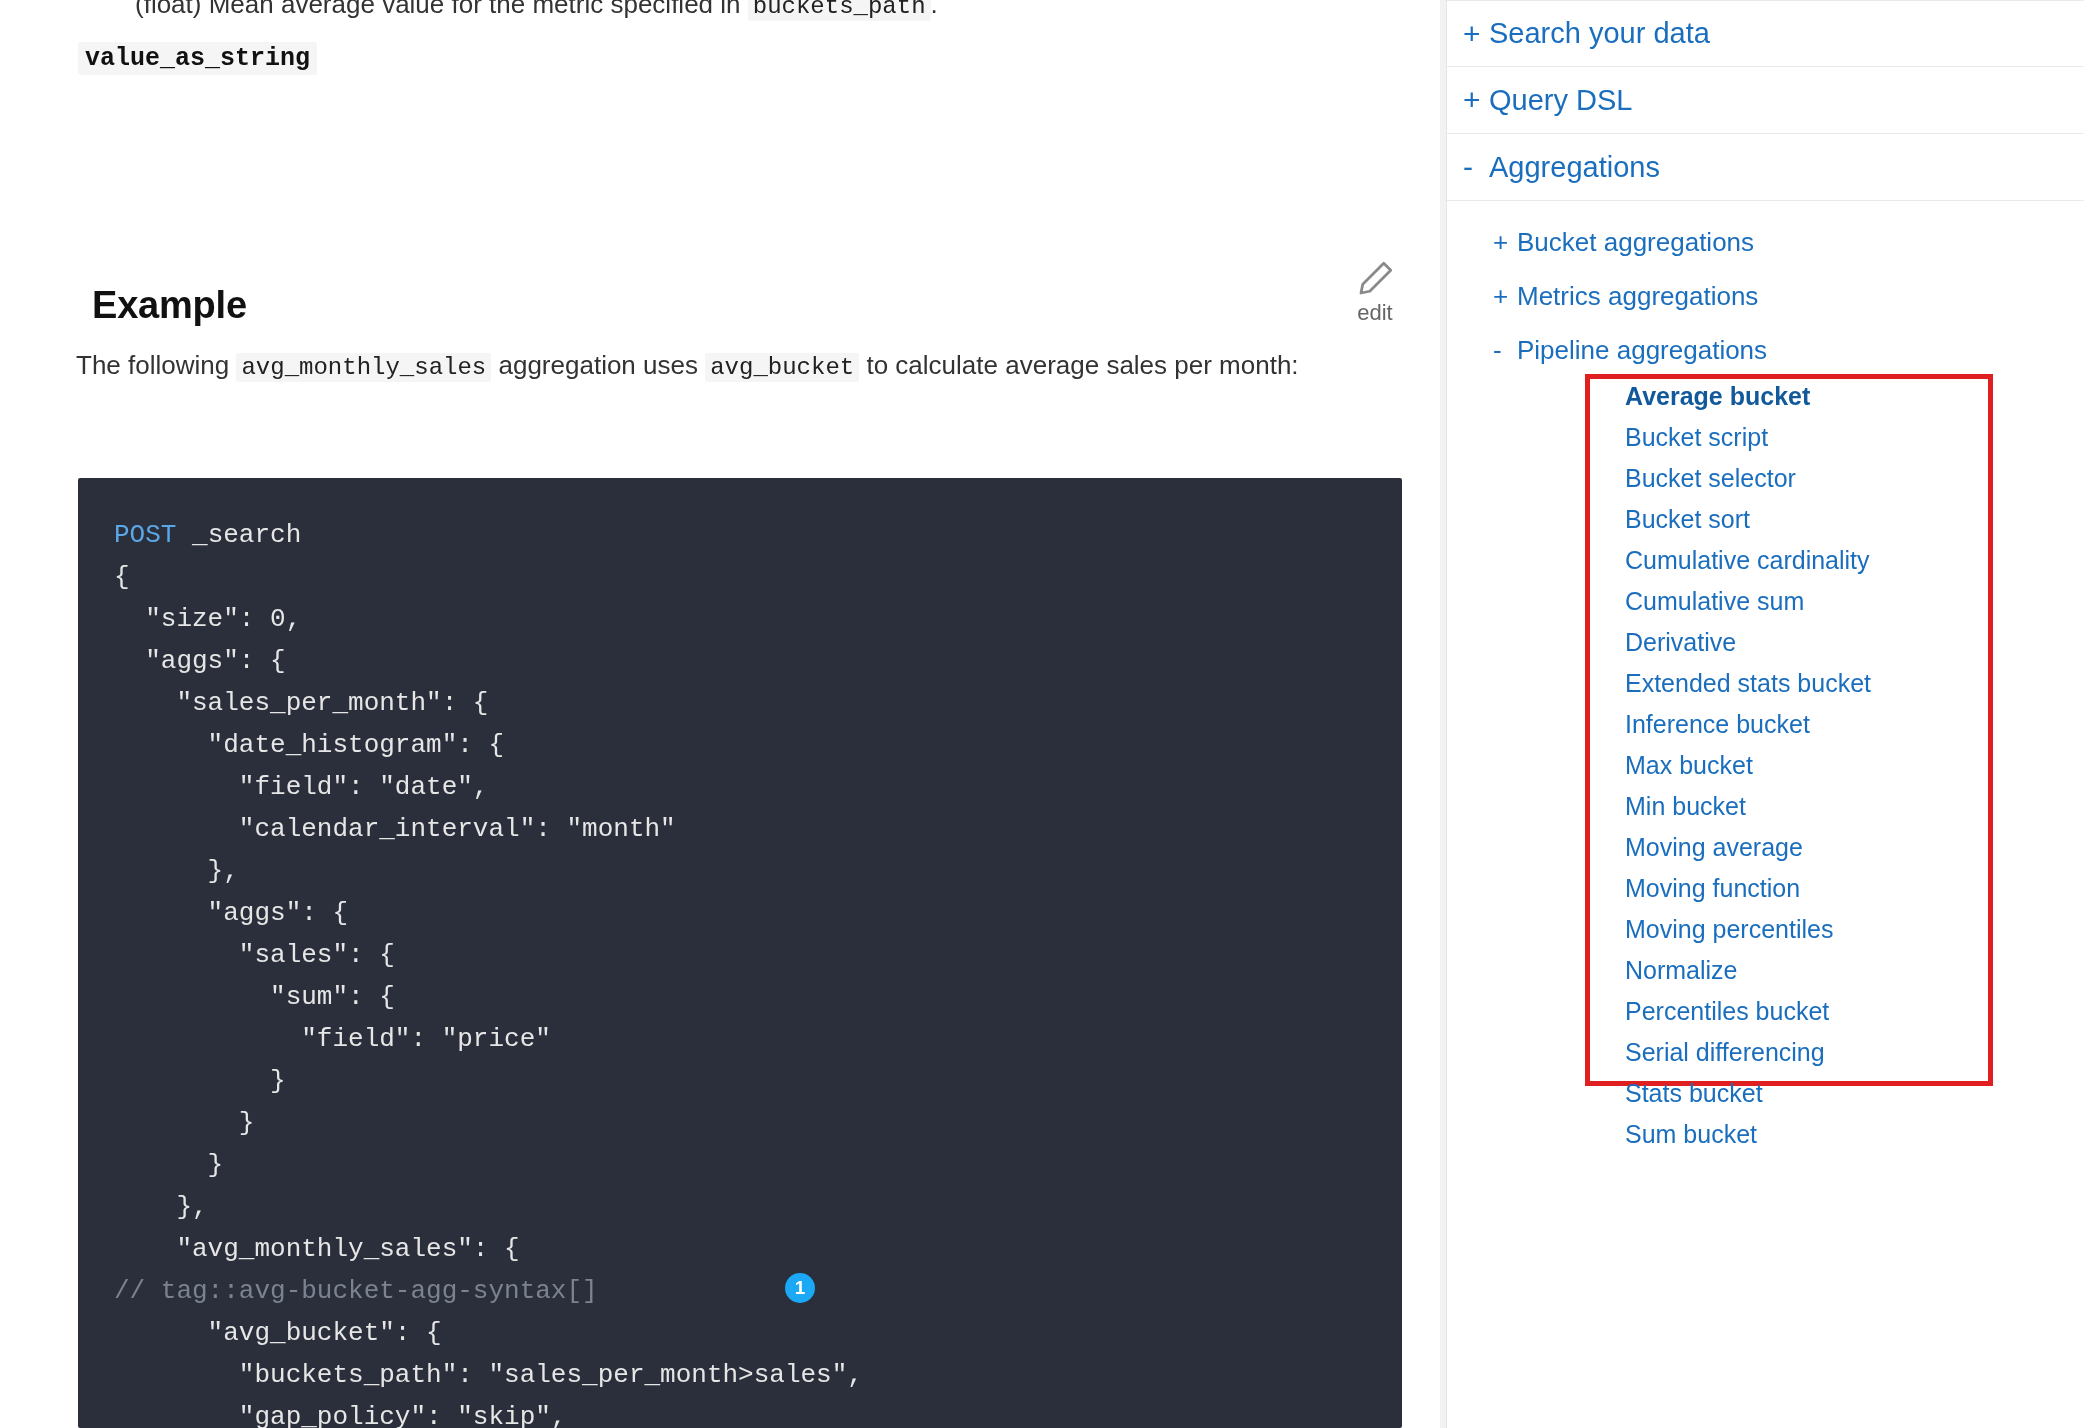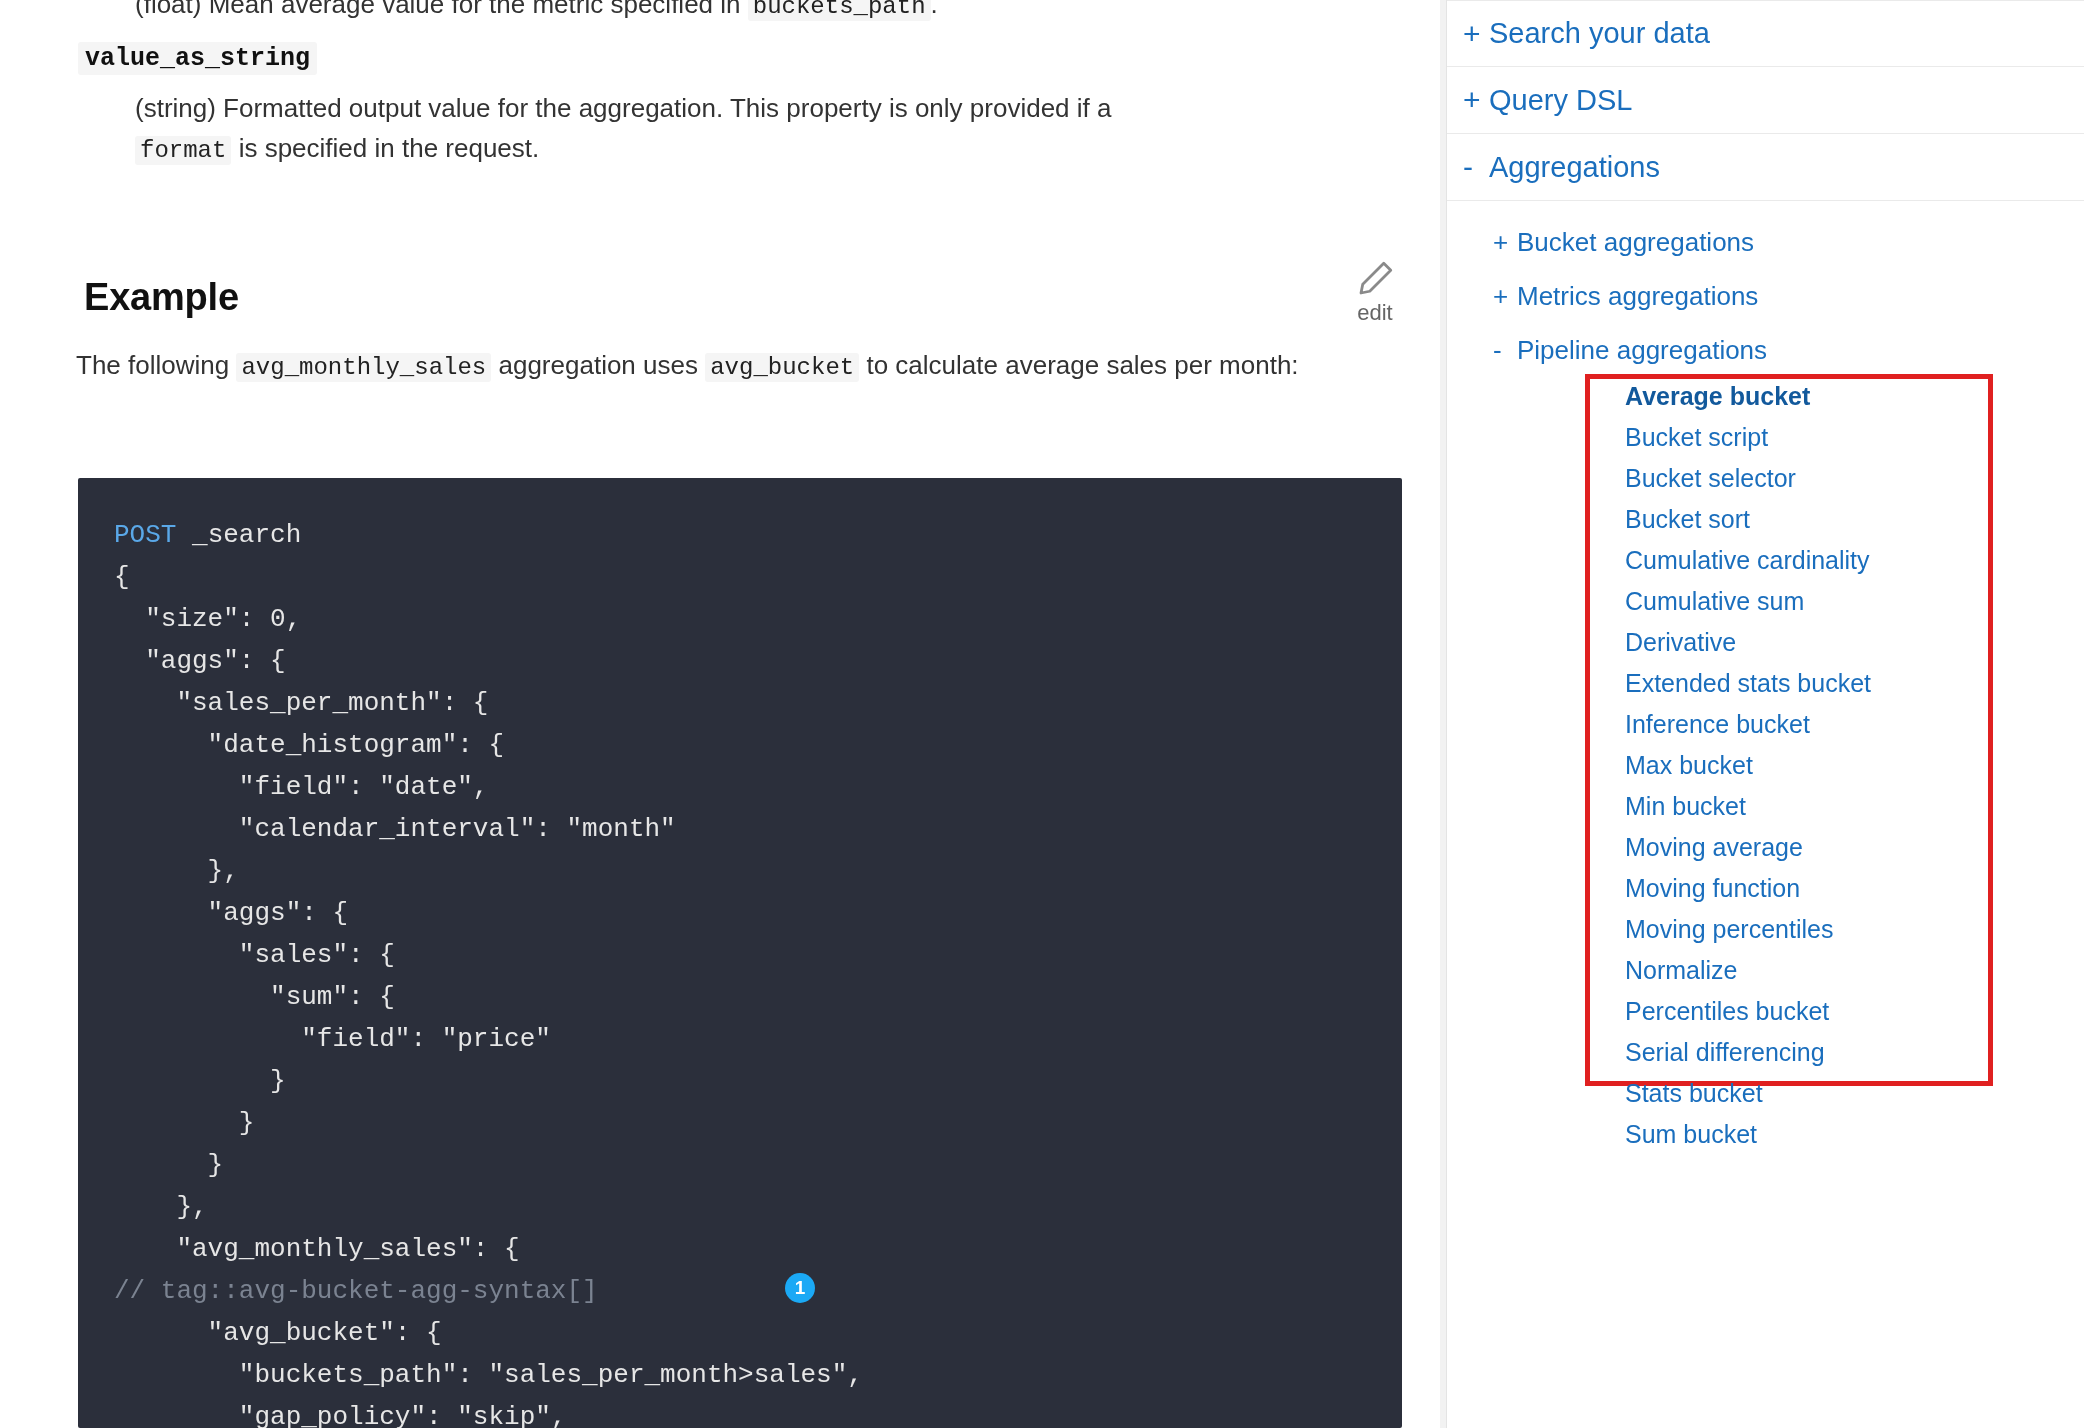--- a/index.html
+++ b/index.html
@@ -68,21 +68,21 @@
     width: 1180px;
     font-size: 26px;
     color: #333;
     line-height: 1.55;
   }
 
   h2.example-h {
     position: absolute;
     left: 76px;
     top: 268px;
-    margin: 8px;
+    margin: 16px;
     font-size: 38px;
     font-weight: bold;
     color: #111;
     letter-spacing: -0.2px;
   }
 
   .edit-block {
     position: absolute;
     left: 1335px;
     top: 258px;
@@ -241,24 +241,20 @@
 <div id="page">
 
   <div class="doc-col">
 
     <div class="para-top">
       <span>(float) Mean average value for the metric specified in </span><span class="code-inline">buckets_path</span><span>.</span>
     </div>
 
     <div class="term">value_as_string</div>
 
-    <div class="term-def">
-      <span>(string) Formatted output value for the aggregation. This property is only provided if a</span><br>
-      <span class="code-inline">format</span><span> is specified in the request.</span>
-    </div>
 
     <h2 class="example-h">Example</h2>
 
     <div class="edit-block">
       <span class="edit-pencil">
         <svg width="42" height="42" viewBox="0 0 24 24" fill="none" stroke="#8a8a8a" stroke-width="1.6" stroke-linecap="round" stroke-linejoin="round">
           <path d="M17 3l4 4L9 19l-5 1 1-5z"></path>
         </svg>
       </span>
       <span class="edit-label">edit</span>

